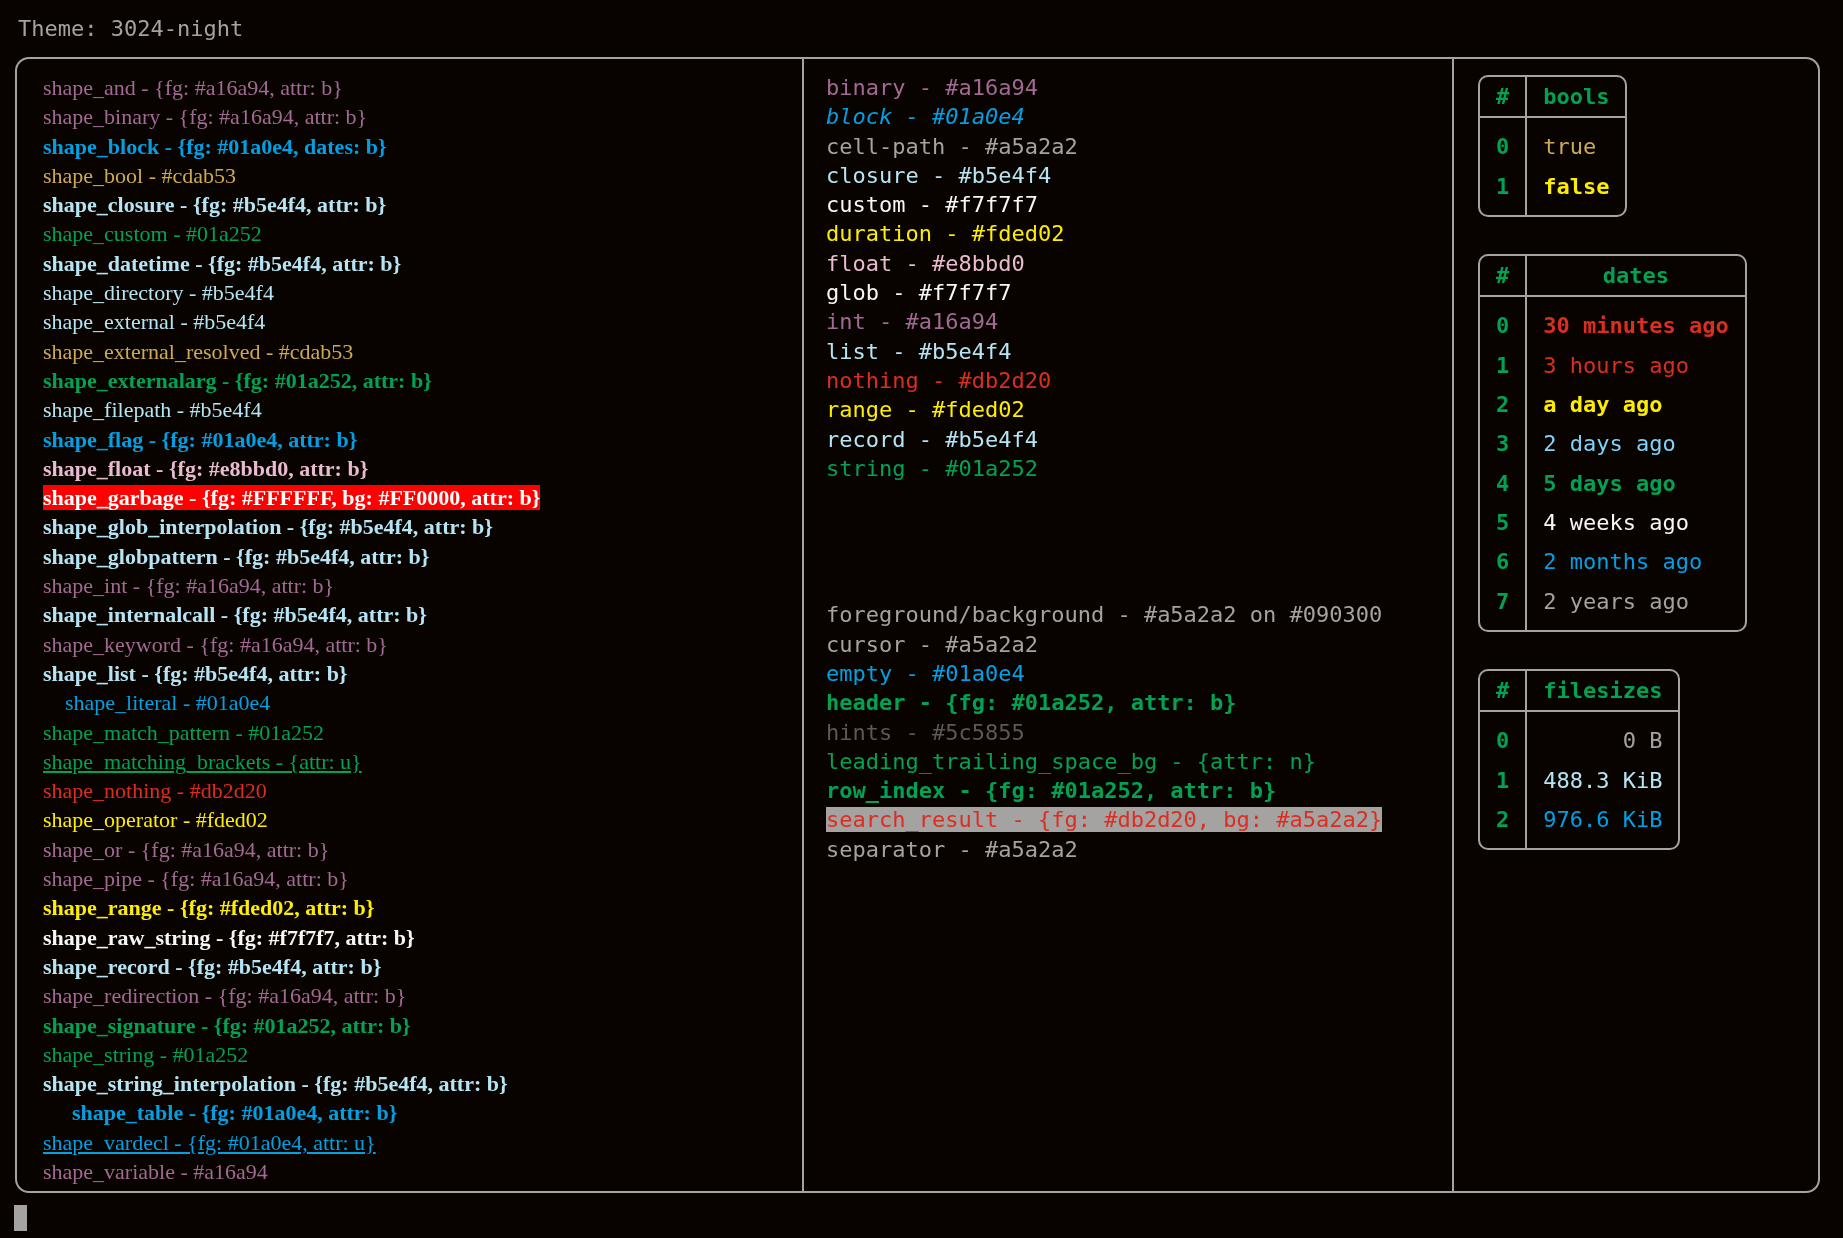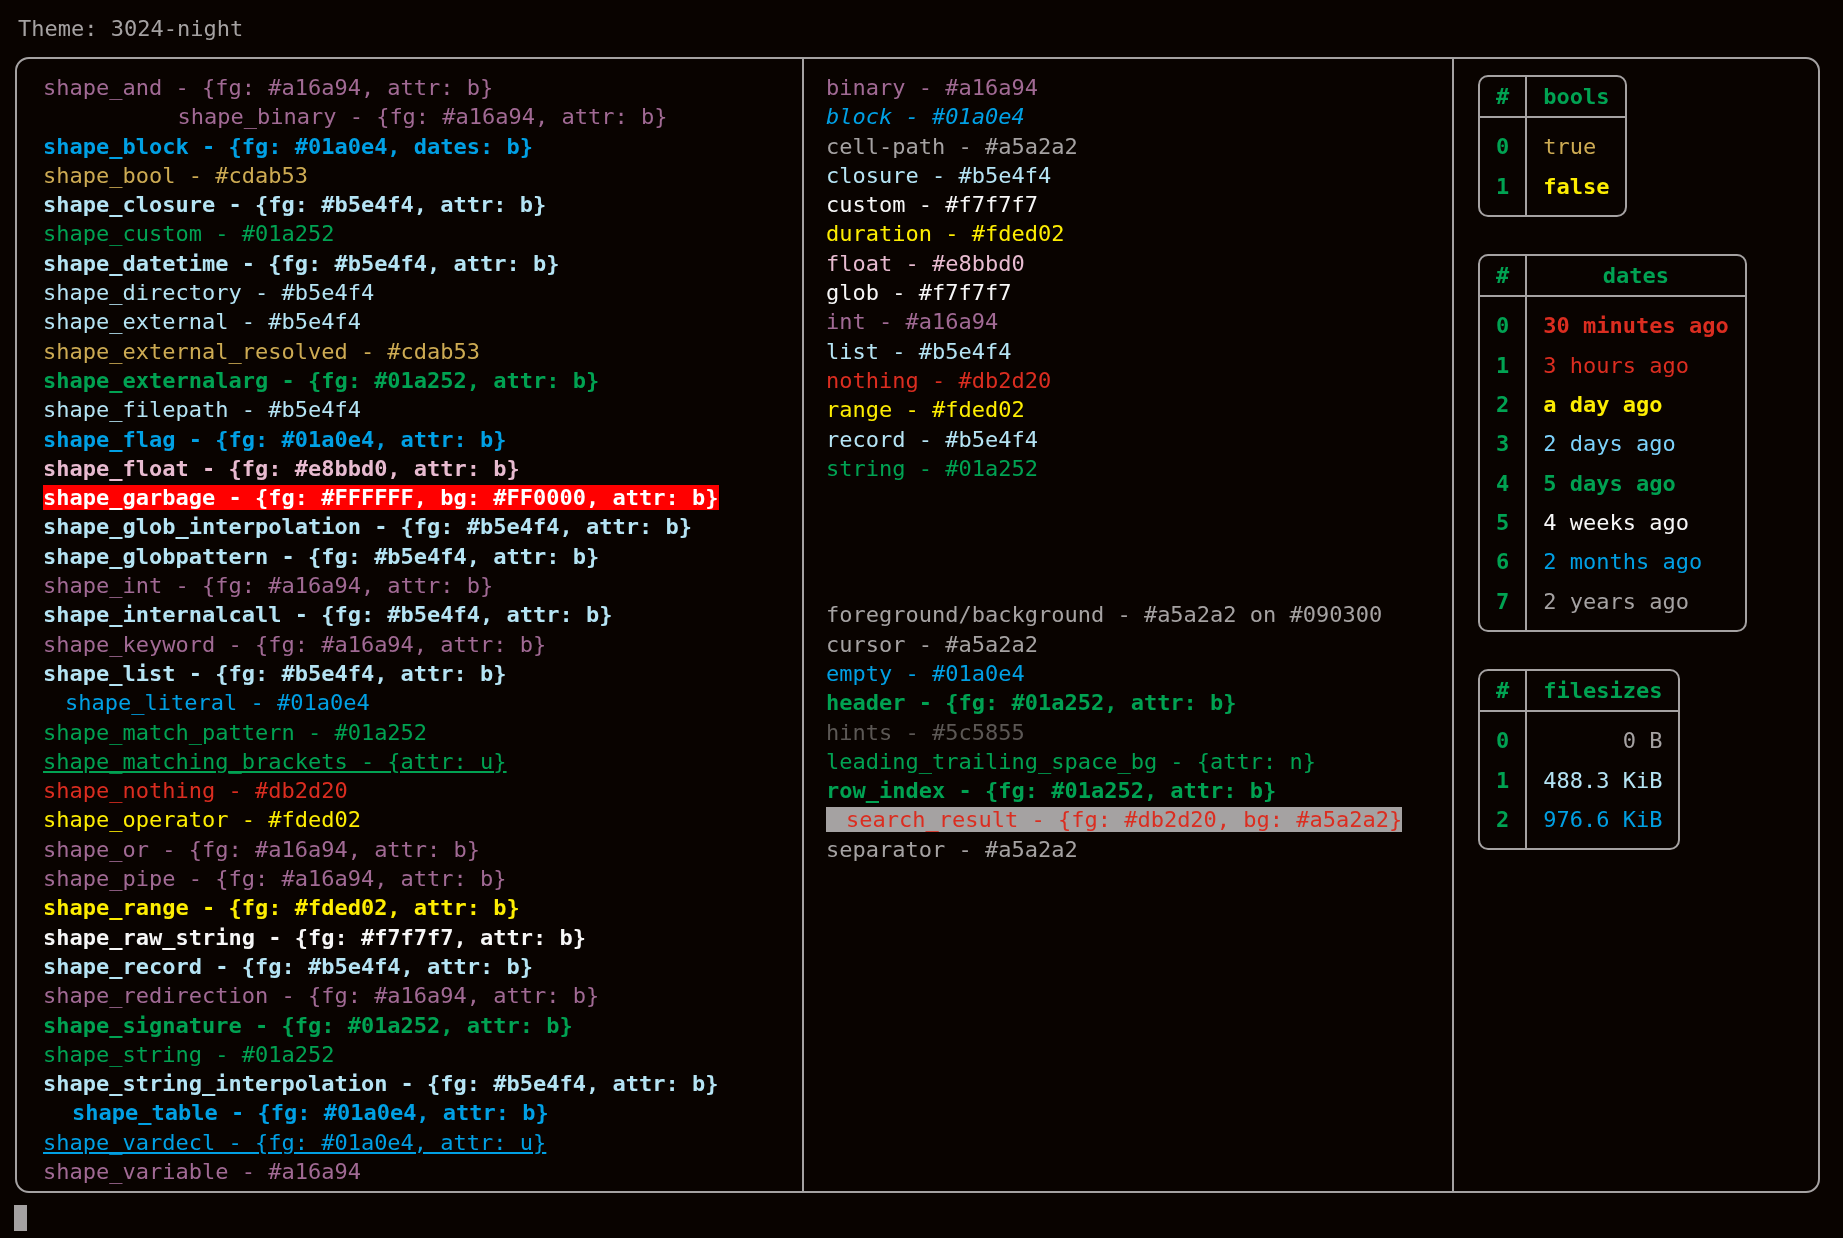--- a/index.html
+++ b/index.html
@@ -37,21 +37,21 @@
     display: flex;
     align-items: stretch;
   }
 
   .col {
     position: relative;
     height: 100%;
     padding: 14px 0 0 0;
     overflow: hidden;
   }
-  .col-left  { width: 785px; }
+  .col-left  { width: 785px; font-family: Liberation Serif, serif; }
   .col-mid   { width: 650px; border-left: 2px solid #a5a2a2; }
   .col-right { flex: 1; border-left: 2px solid #a5a2a2; }
 
   .line {
     white-space: pre;
     padding-left: 26px;
     height: 29.3px;
   }
   .col-mid .line { padding-left: 22px; }
 
@@ -113,21 +113,21 @@
 </style>
 </head>
 <body>
 
 <div id="theme-title">Theme: 3024-night</div>
 
 <div class="outer-frame">
 
   <div class="col col-left" id="col-left">
       <div class="line" style="color: rgb(161, 106, 148);">shape_and - {fg: #a16a94, attr: b}</div>
-      <div class="line" style="color: rgb(161, 106, 148); text-align: center;">shape_binary - {fg: #a16a94, attr: b}</div>
+      <div class="line" style="color: rgb(161, 106, 148);">shape_binary - {fg: #a16a94, attr: b}</div>
       <div class="line b" style="color: rgb(1, 160, 228);">shape_block - {fg: #01a0e4, dates: b}</div>
       <div class="line" style="color: rgb(205, 171, 83);">shape_bool - #cdab53</div>
       <div class="line b" style="color: rgb(181, 228, 244);">shape_closure - {fg: #b5e4f4, attr: b}</div>
       <div class="line" style="color: rgb(1, 162, 82);">shape_custom - #01a252</div>
       <div class="line b" style="color: rgb(181, 228, 244);">shape_datetime - {fg: #b5e4f4, attr: b}</div>
       <div class="line" style="color: rgb(181, 228, 244);">shape_directory - #b5e4f4</div>
       <div class="line" style="color: rgb(181, 228, 244);">shape_external - #b5e4f4</div>
       <div class="line" style="color: rgb(205, 171, 83);">shape_external_resolved - #cdab53</div>
       <div class="line b" style="color: rgb(1, 162, 82);">shape_externalarg - {fg: #01a252, attr: b}</div>
       <div class="line" style="color: rgb(181, 228, 244);">shape_filepath - #b5e4f4</div>
@@ -178,21 +178,21 @@
       <div class="spacer"></div>
       <div class="spacer"></div>
       <div class="spacer"></div>
       <div class="line" style="color: rgb(165, 162, 162);">foreground/background - #a5a2a2 on #090300</div>
       <div class="line" style="color: rgb(165, 162, 162);">cursor - #a5a2a2</div>
       <div class="line" style="color: rgb(1, 160, 228);">empty - #01a0e4</div>
       <div class="line b" style="color: rgb(1, 162, 82);">header - {fg: #01a252, attr: b}</div>
       <div class="line" style="color: rgb(92, 88, 85);">hints - #5c5855</div>
       <div class="line" style="color: rgb(1, 162, 82);">leading_trailing_space_bg - {attr: n}</div>
       <div class="line b" style="color: rgb(1, 162, 82);">row_index - {fg: #01a252, attr: b}</div>
-      <div class="line" style="color: rgb(219, 45, 32);"><span style="background: rgb(165, 162, 162); color: rgb(219, 45, 32); padding-left: 20px;">search_result - {fg: #db2d20, bg: #a5a2a2}</span></div>
+      <div class="line" style="color: rgb(219, 45, 32);"><span style="background: rgb(165, 162, 162); color: rgb(219, 45, 32);">search_result - {fg: #db2d20, bg: #a5a2a2}</span></div>
       <div class="line" style="color: rgb(165, 162, 162);">separator - #a5a2a2</div>
     </div>
 
   <div class="col col-right">
     <div class="tables-wrap" id="tables-wrap">
         <div><div class="nu-table"><table>
               <thead>
                 <tr>
                   <th class="c-idx">#</th>
                   <th>bools</th>

